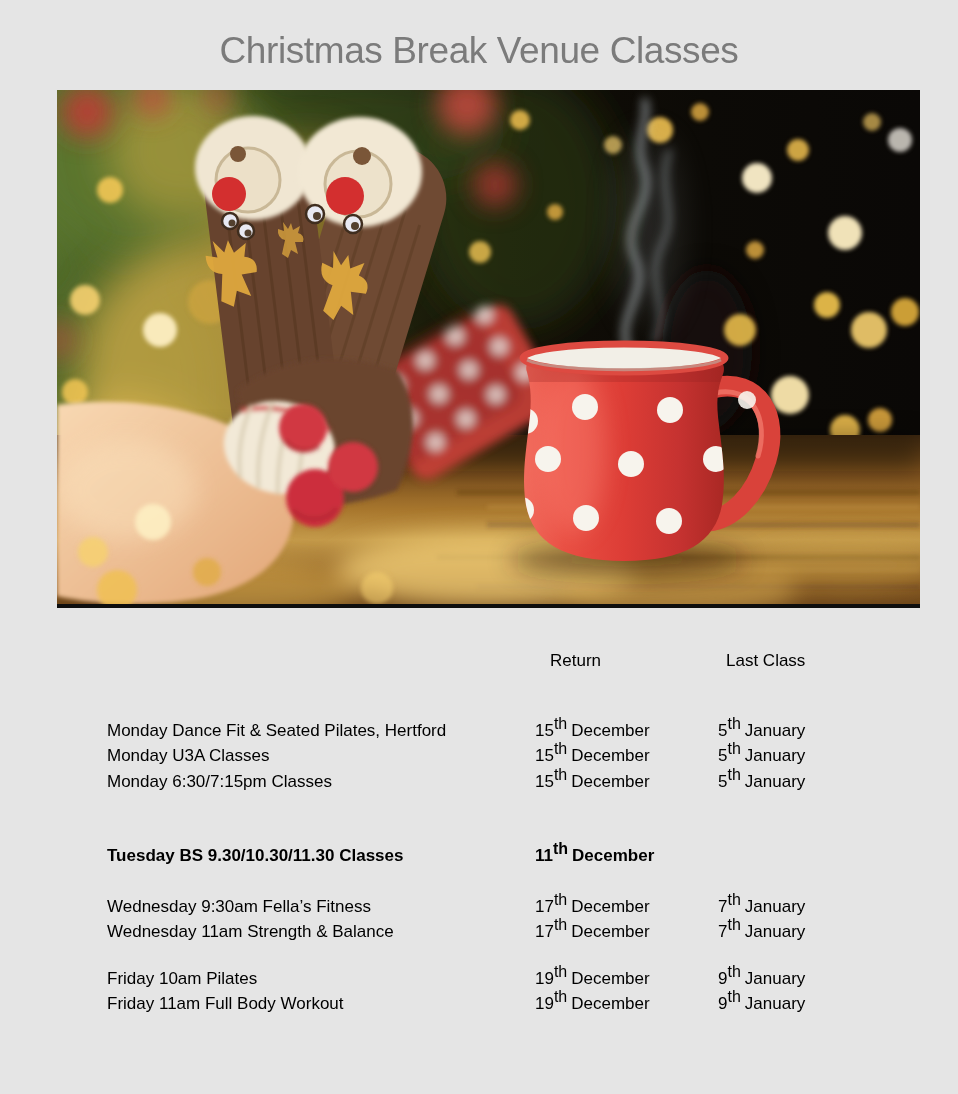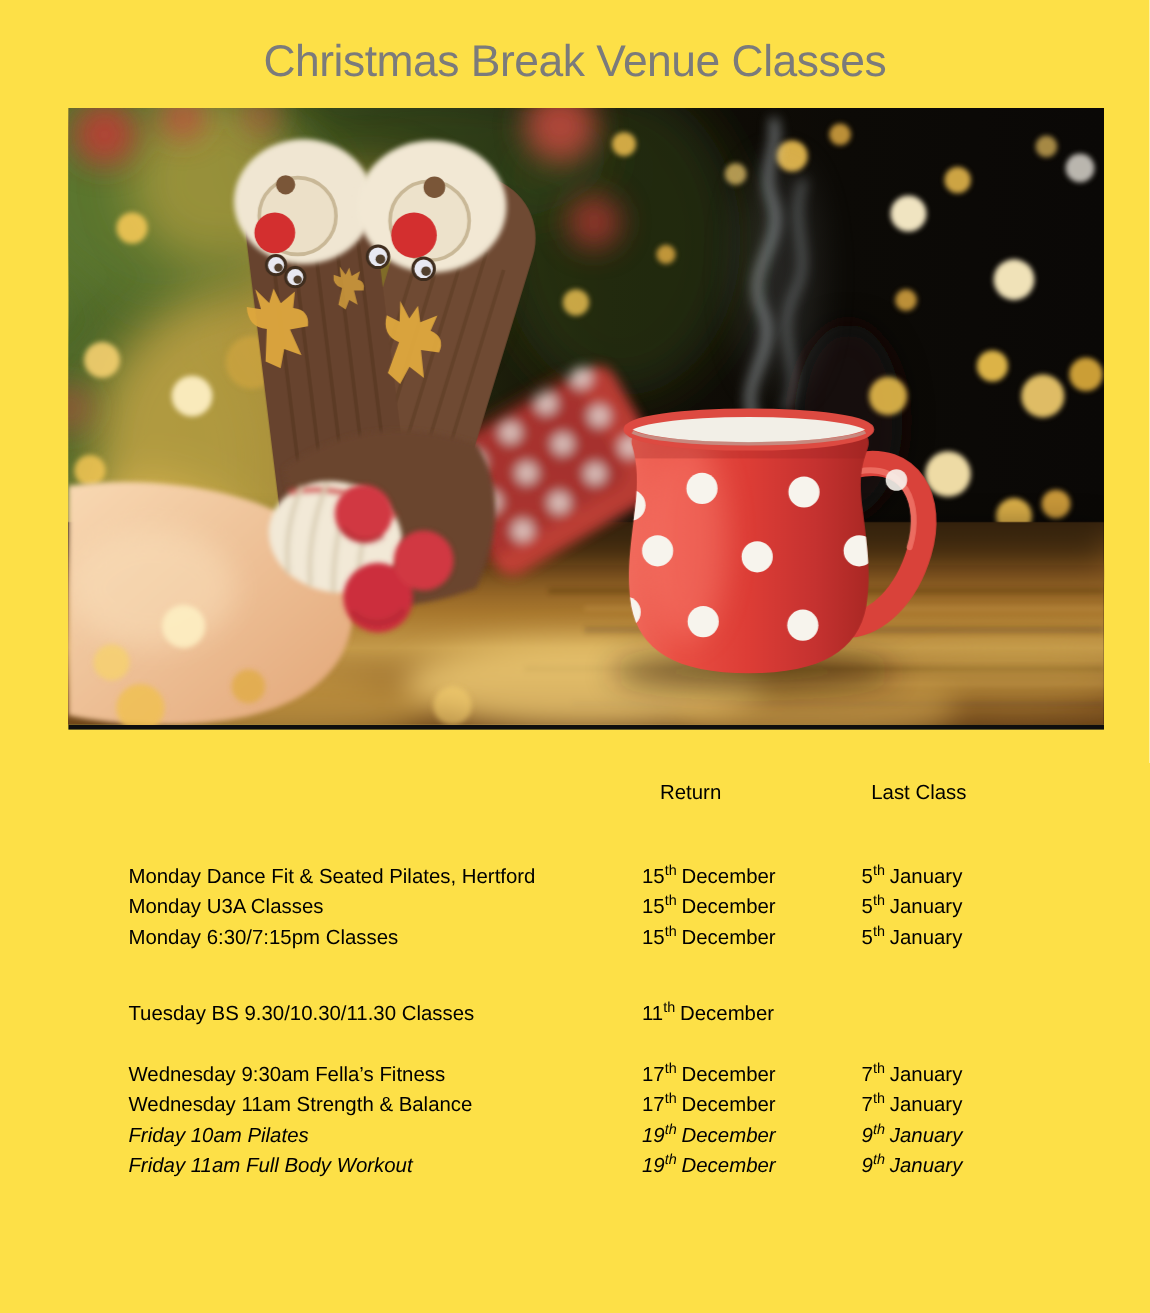--- a/index.html
+++ b/index.html
@@ -1,43 +1,43 @@
 <!DOCTYPE html>
 <html><head>
 <meta charset="utf-8">
 <style>
   html,body{margin:0;padding:0;background:#ffffff;}
   .page{
-    position:relative;width:958px;height:1094px;background:#fde047;
+    position:relative;width:958px;height:1094px;background:#e5e5e5;
     font-family:"Liberation Sans",sans-serif;overflow:hidden;
   }
   .title{
     position:absolute;top:30px;left:0;width:100%;text-align:center;
     font-size:37px;letter-spacing:-0.4px;color:#7b7b7b;font-weight:400;
   }
   .photo{
     position:absolute;left:57px;top:90px;width:863px;height:514px;
     border-bottom:4px solid #0e0e0e;
   }
   .photo svg{display:block;width:863px;height:514px;}
   .schedule{
     position:absolute;left:107px;top:648px;width:812px;
     font-size:17px;line-height:25.5px;color:#000;
   }
   .row{display:grid;grid-template-columns:428px 183px 180px;}
   .cell{white-space:nowrap;}
   .hdr .last{padding-left:8px;}
   .hdr .ret{padding-left:15px;}
-  .date sup{font-size:12px;line-height:0;}
+  .date sup{font-size:16px;line-height:0;}
   .mo{margin-left:4px;}
   .g1{margin-top:44px;}
-  .g2{margin-top:38px;}
+  .g2{margin-top:49px;font-weight:bold;}
   .g3{margin-top:25px;}
   .g4{margin-top:25px;}
-  .g5{font-style:italic;}
+  .g5{margin-top:21px;}
 </style>
 </head>
 <body>
 
 <div class="page">
 
   <div class="title">Christmas Break Venue Classes</div>
 
   <div class="photo">
     <svg viewBox="0 0 863 514" preserveAspectRatio="none">

